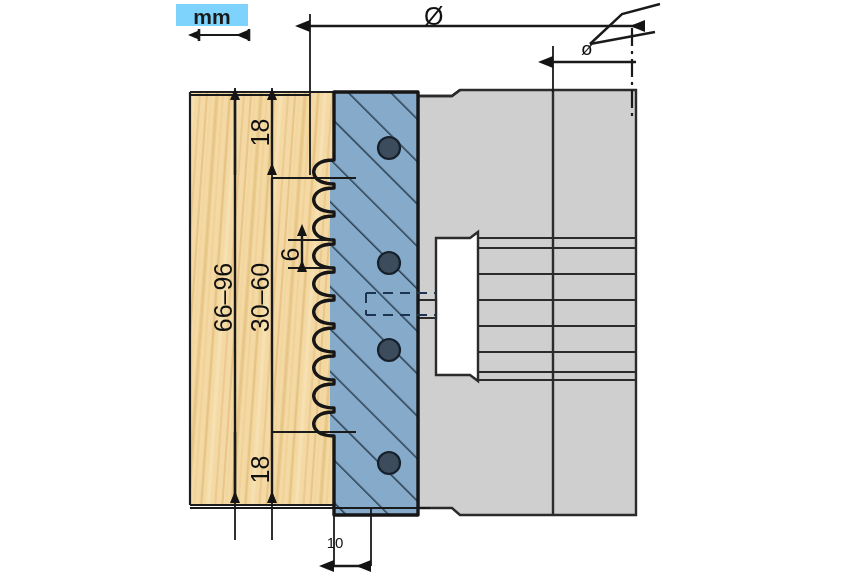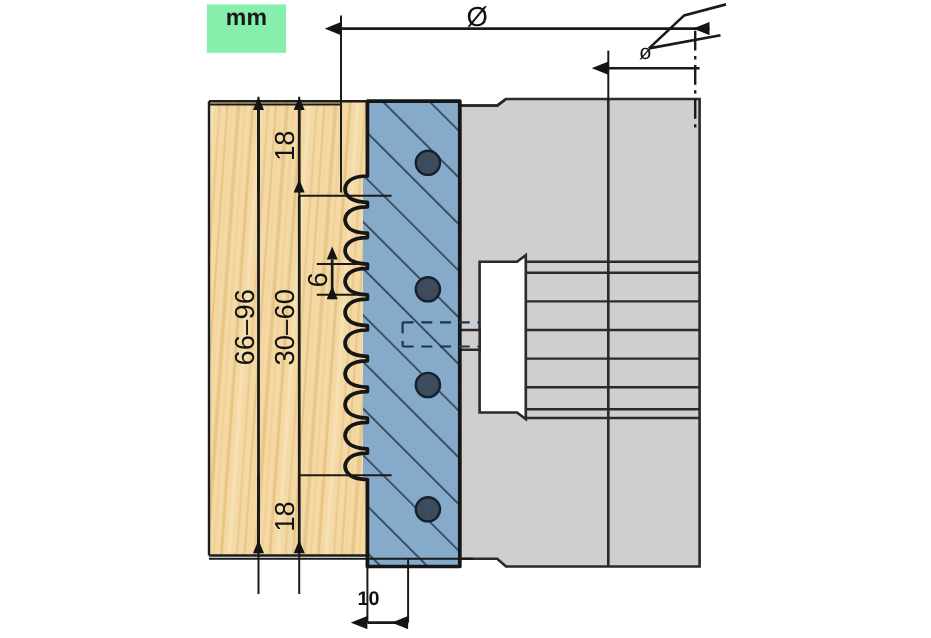--- a/index.html
+++ b/index.html
@@ -19,25 +19,25 @@
   }
   #drawing {
     position: absolute;
     left: 0;
     top: 0;
     width: 846px;
     height: 580px;
   }
   .unit-chip {
     position: absolute;
-    left: 188px;
+    left: 176px;
     top: 4px;
     width: 72px;
-    height: 44px;
-    background: #86efac;
+    height: 22px;
+    background: #7dd3fc;
     box-sizing: border-box;
   }
   .unit-chip .unit-text {
     position: absolute;
     left: 0;
     top: 1px;
     width: 72px;
     text-align: center;
     font-size: 21px;
     font-weight: 700;
@@ -61,22 +61,22 @@
   }
   .lbl-sym-sm {
     font-size: 19px;
     font-weight: 400;
   }
   .lbl-num {
     font-size: 25px;
     font-weight: 400;
   }
   .lbl-num-sm {
-    font-size: 18px;
-    font-weight: 700;
+    font-size: 15px;
+    font-weight: 400;
   }
 </style>
 </head>
 <body>
 
 <div id="stage">
 
   <svg id="drawing" viewBox="0 0 846 580">
     <defs>
 

